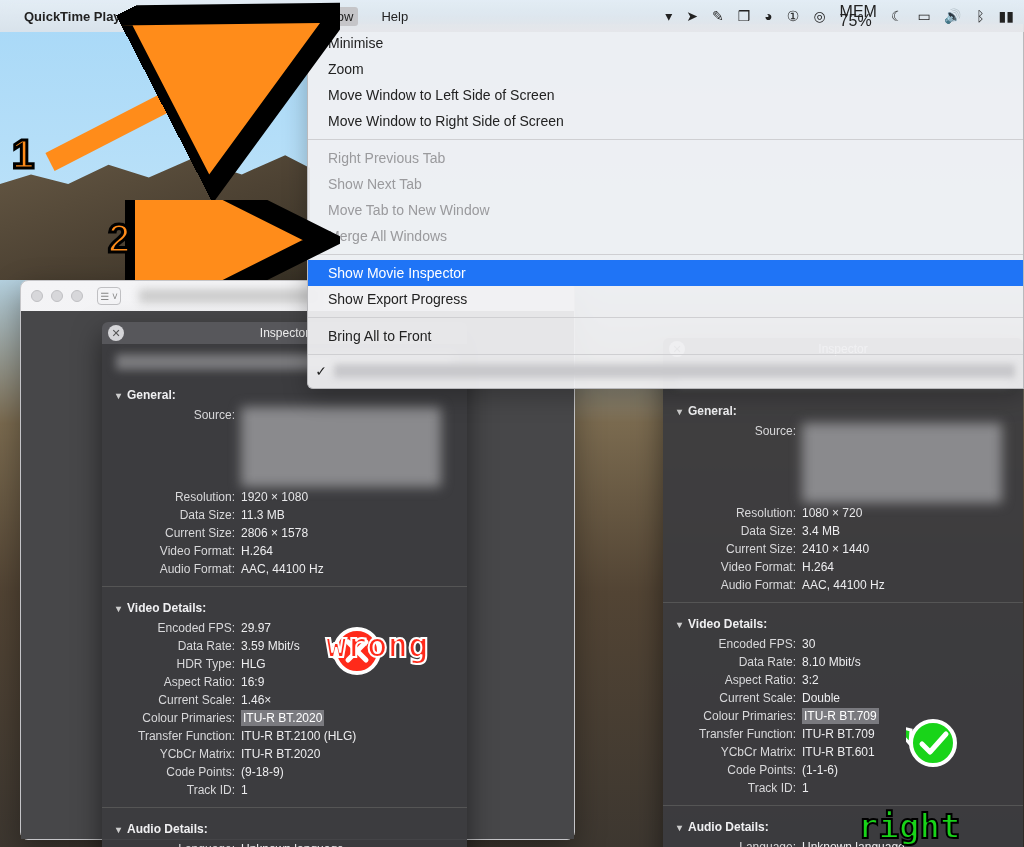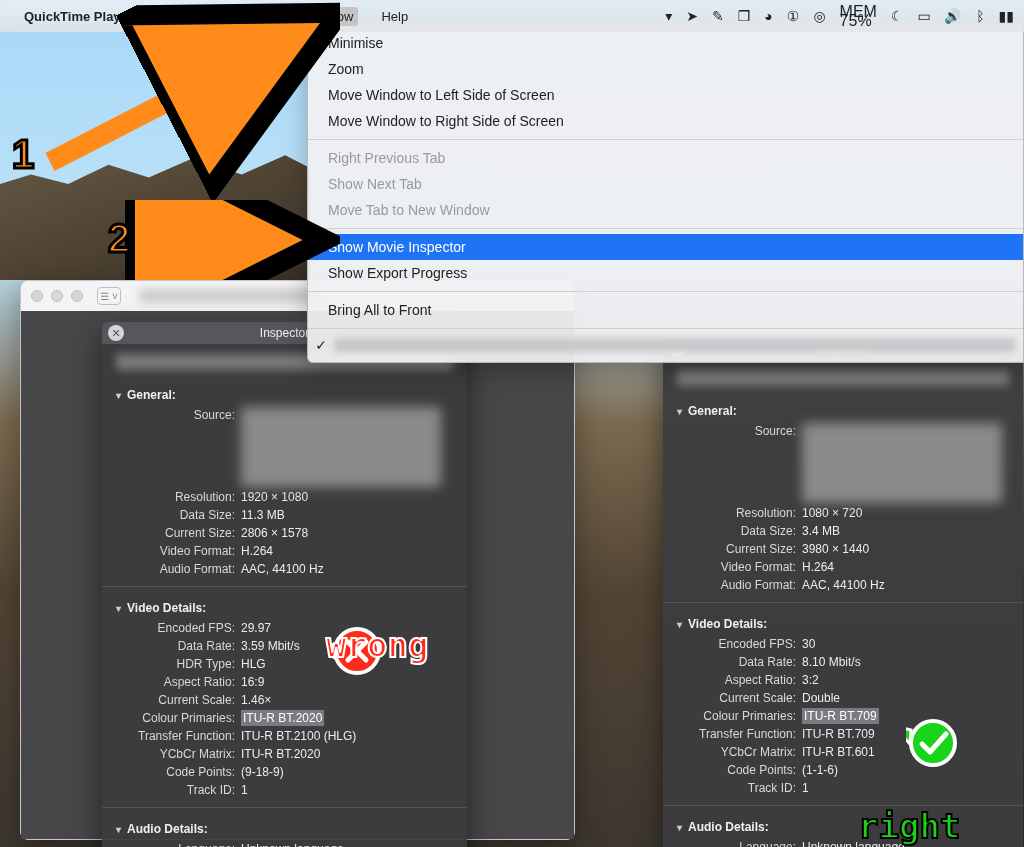--- a/index.html
+++ b/index.html
@@ -152,20 +152,21 @@
 
 <div class="dropdown" id="dropdown">
     <div class="mi">Minimise</div>
     <div class="mi">Zoom</div>
     <div class="mi">Move Window to Left Side of Screen</div>
     <div class="mi">Move Window to Right Side of Screen</div>
     <div class="sep"></div>
     <div class="mi disabled">Right Previous Tab</div>
     <div class="mi disabled">Show Next Tab</div>
     <div class="mi disabled">Move Tab to New Window</div>
+    <div class="mi disabled">Merge All Windows</div>
     <div class="sep"></div>
     <div class="mi hl">Show Movie Inspector</div>
     <div class="mi">Show Export Progress</div>
     <div class="sep"></div>
     <div class="mi">Bring All to Front</div>
     <div class="sep"></div>
     <div class="checkrow">
       <span class="chk">✓</span>
       <span class="blur"></span>
     </div>
@@ -288,21 +289,21 @@
       <div class="row">
         <div class="k">Resolution:</div>
         <div class="v">1080 × 720</div>
       </div>
       <div class="row">
         <div class="k">Data Size:</div>
         <div class="v">3.4 MB</div>
       </div>
       <div class="row">
         <div class="k">Current Size:</div>
-        <div class="v">3980 × 1440</div>
+        <div class="v">2410 × 1440</div>
       </div>
       <div class="row">
         <div class="k">Video Format:</div>
         <div class="v">H.264</div>
       </div>
       <div class="row">
         <div class="k">Audio Format:</div>
         <div class="v">AAC, 44100 Hz</div>
       </div>
     </div>

